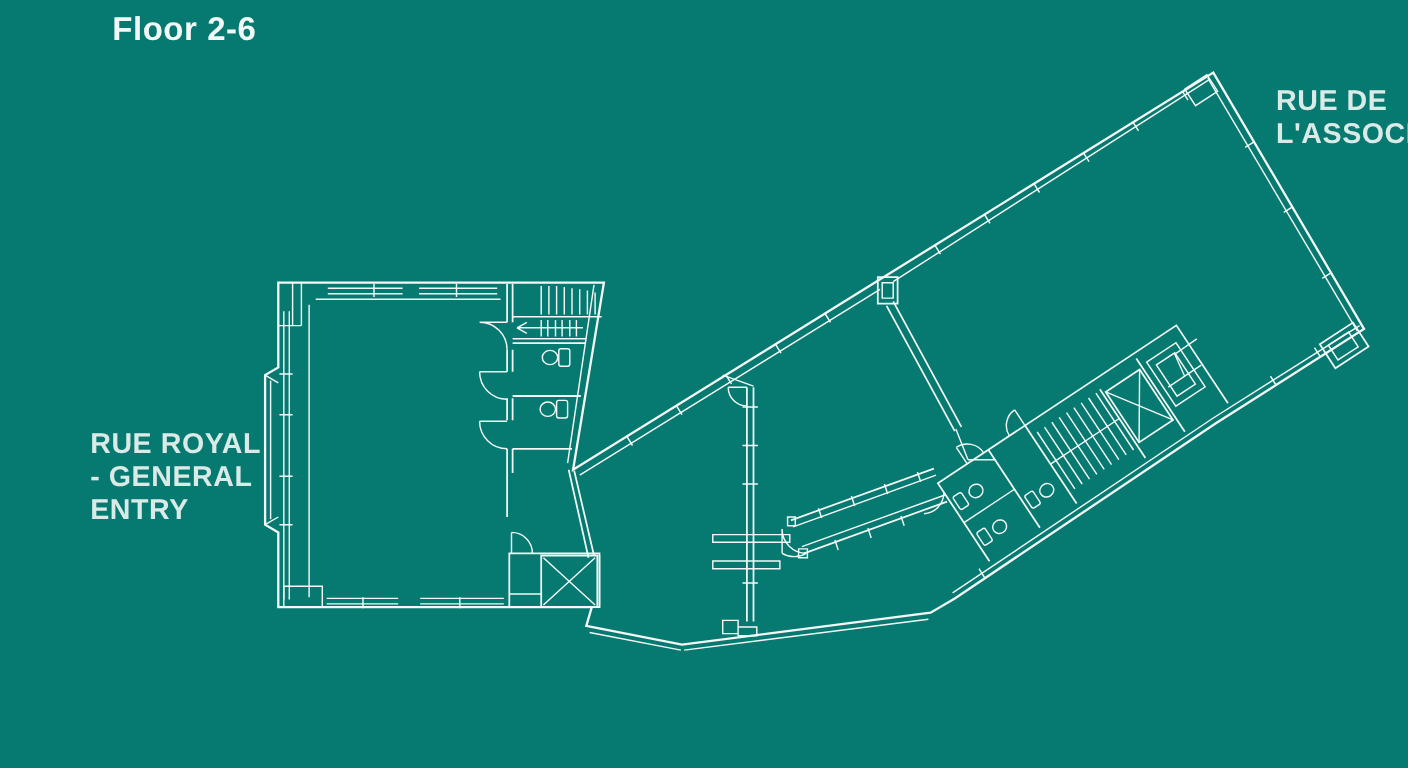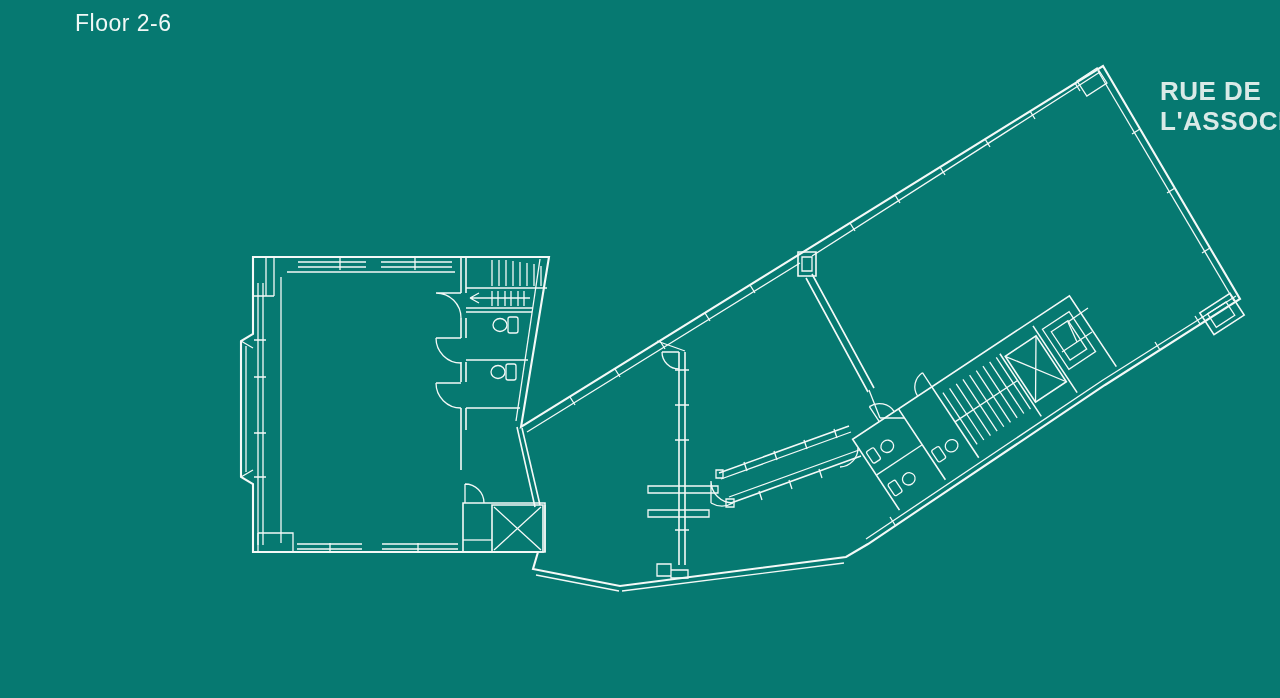--- a/index.html
+++ b/index.html
@@ -15,22 +15,22 @@
     font-family:"Liberation Sans", sans-serif;
     position:relative;
   }
   .canvas{position:absolute;inset:0;}
   svg.plan{position:absolute;left:0;top:0;width:1280px;height:698px;display:block;}
   svg.plan *{vector-effect:non-scaling-stroke;}
   .stroke-main{fill:none;stroke:var(--line);stroke-width:2.1;}
   .stroke-thin{fill:none;stroke:var(--line);stroke-width:1.3;}
   .stroke-med{fill:none;stroke:var(--line);stroke-width:1.6;}
   .page-title{
-    position:absolute;left:75px;top:10px;
-    font-size:23px;font-weight:400;letter-spacing:.5px;
+    position:absolute;left:102px;top:10px;
+    font-size:30px;font-weight:700;letter-spacing:.5px;
     color:var(--title);
   }
   .street-label{
     position:absolute;
     font-size:26px;font-weight:700;letter-spacing:.5px;
     line-height:30px;color:var(--street);white-space:nowrap;
   }
   .street-right{left:1160px;top:76px;}
   .street-left{left:82px;top:388px;}
 </style>
@@ -202,14 +202,19 @@
 
   </svg>
 
   <div class="page-title">Floor 2-6</div>
 
   <div class="street-label street-right">
     <div>RUE DE</div>
     <div>L'ASSOCIATION</div>
   </div>
 
+  <div class="street-label street-left">
+    <div>RUE ROYAL</div>
+    <div>- GENERAL</div>
+    <div>ENTRY</div>
+  </div>
 
 </div>
 
 </body></html>

